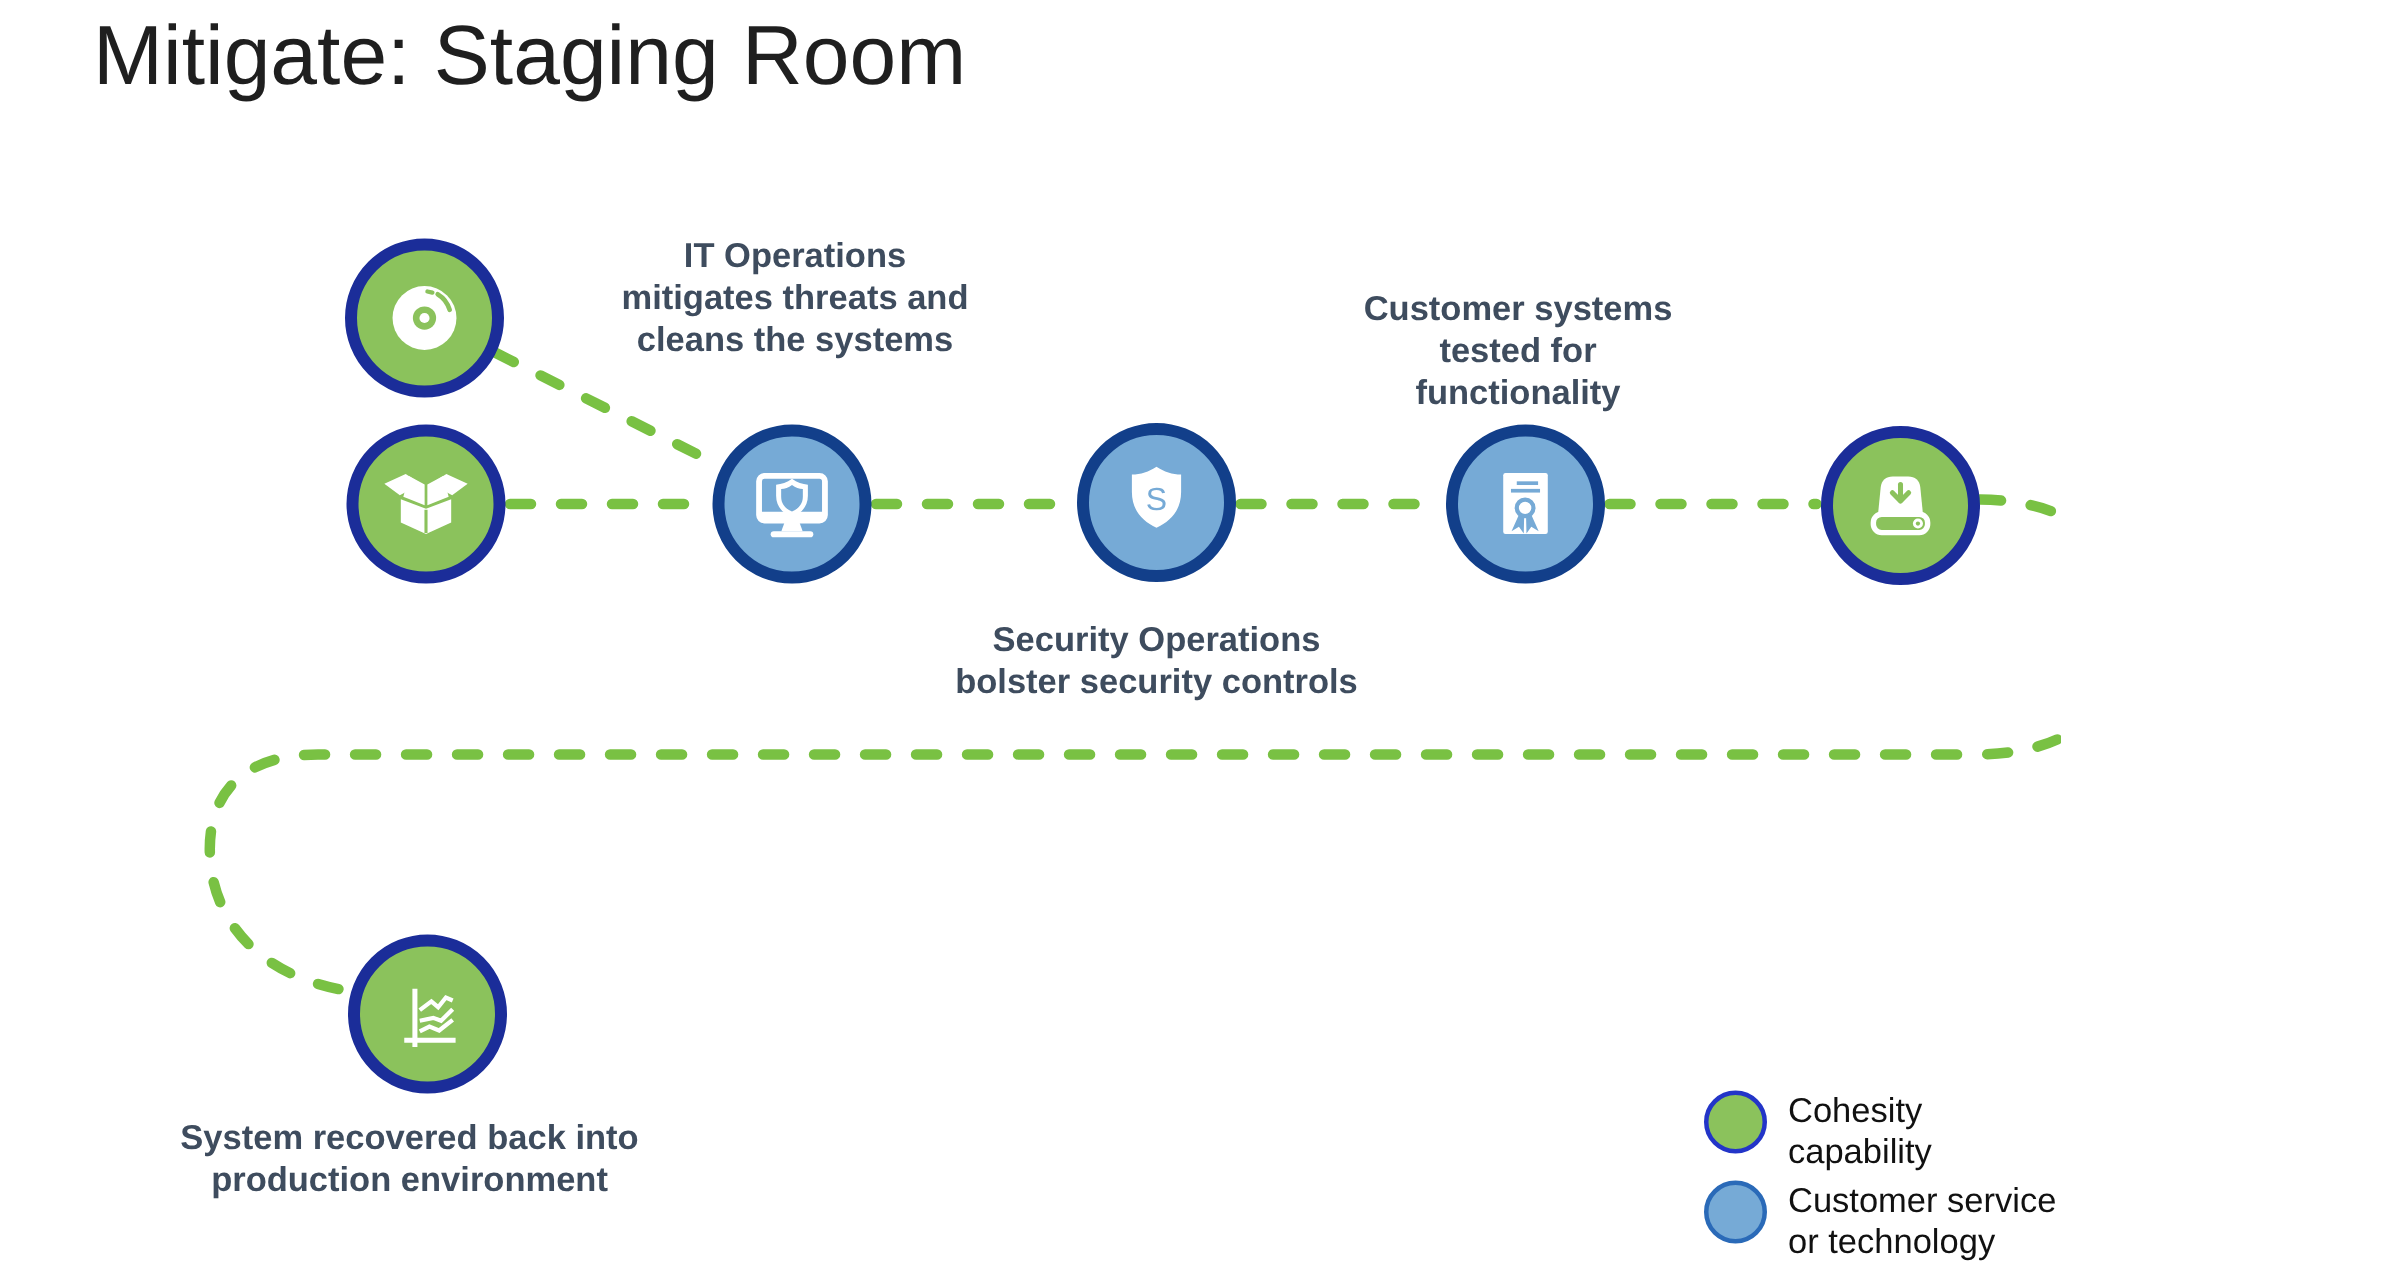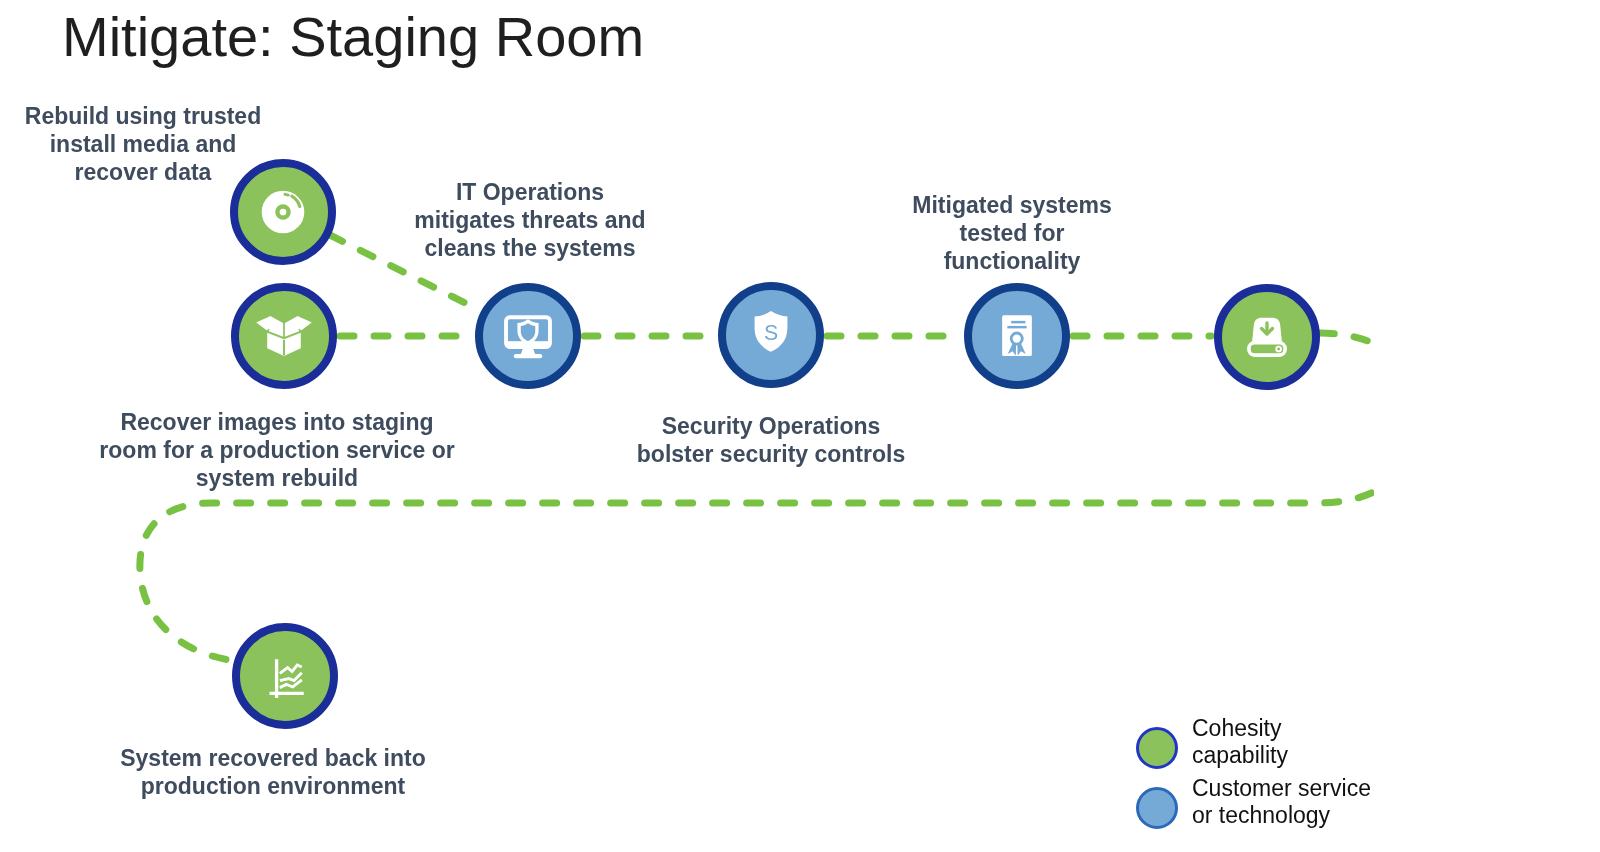--- a/index.html
+++ b/index.html
@@ -11,21 +11,21 @@
   .connectors path{fill:none;stroke:var(--dash-green,#79c143);stroke-width:7;
                    stroke-dasharray:14 20;stroke-linecap:round;}
   .node{position:absolute;width:90px;height:90px;border-radius:50%;border:8px solid #000;
         display:flex;align-items:center;justify-content:center;box-sizing:content-box;}
   .node.green{background:var(--cohesity-green,#8bc25c);border-color:var(--green-node-ring,#1b2d99);}
   .node.blue{background:var(--customer-blue,#76aad6);border-color:var(--blue-node-ring,#123f8a);}
   .node svg{width:62px;height:62px;display:block;}
   .node-label{position:absolute;transform:translateX(-50%);white-space:pre-line;text-align:center;
               font-size:23px;line-height:28px;font-weight:bold;color:var(--label-text,#3e4c5e);}
   .legend{position:absolute;left:1136px;top:727px;}
-  .legend-row{display:flex;align-items:flex-end;height:42px;margin-bottom:18px;}
+  .legend-row{display:flex;align-items:flex-start;height:42px;margin-bottom:18px;}
   .legend-dot{width:36px;height:36px;border-radius:50%;flex:0 0 auto;}
   .legend-dot.green{background:var(--cohesity-green,#8bc25c);border:3px solid var(--legend-green-ring,#2335c8);}
   .legend-dot.blue{background:var(--customer-blue,#76aad6);border:3px solid var(--legend-blue-ring,#2a6ab8);}
   .legend-label{margin-left:14px;font-size:23px;color:var(--legend-text,#111111);}
 </style>
 </head>
 <body>
 
 <div class="canvas">
 
@@ -104,32 +104,26 @@
   <div class="node green" style="left:232px;top:623px">
     <svg viewBox="0 0 48 48">
       <line x1="17.5" y1="11" x2="17.5" y2="41" stroke="#fff" stroke-width="2.6"></line>
       <line x1="12" y1="37.5" x2="38.5" y2="37.5" stroke="#fff" stroke-width="2.6"></line>
       <polyline points="20,22 26,17.5 29.5,20.5 33.5,15.5 37,17" stroke="#fff" stroke-width="2.2" fill="none"></polyline>
       <polyline points="20,27.5 27,26 31,27.5 37,21.5" stroke="#fff" stroke-width="2.2" fill="none"></polyline>
       <polyline points="20,33 25,30.5 30,32.5 37,27" stroke="#fff" stroke-width="2.2" fill="none"></polyline>
     </svg>
   </div>
 
-  <div class="node-label" style="left:143px;top:102px">Rebuild using trusted
-install media and
-recover data</div>
-  <div class="node-label" style="left:277px;top:408px">Recover images into staging
-room for a production service or
-system rebuild</div>
-  <div class="node-label" style="left:530px;top:178px">IT Operations
+  <div class="node-label" style="left:530px;top:156px">IT Operations
 mitigates threats and
 cleans the systems</div>
   <div class="node-label" style="left:771px;top:412px">Security Operations
 bolster security controls</div>
-  <div class="node-label" style="left:1012px;top:191px">Mitigated systems
+  <div class="node-label" style="left:1012px;top:191px">Customer systems
 tested for
 functionality</div>
   <div class="node-label" style="left:273px;top:744px">System recovered back into
 production environment</div>
 
   <div class="legend">
     <div class="legend-row">
       <span class="legend-dot green"></span>
       <span class="legend-label">Cohesity capability</span>
     </div>

